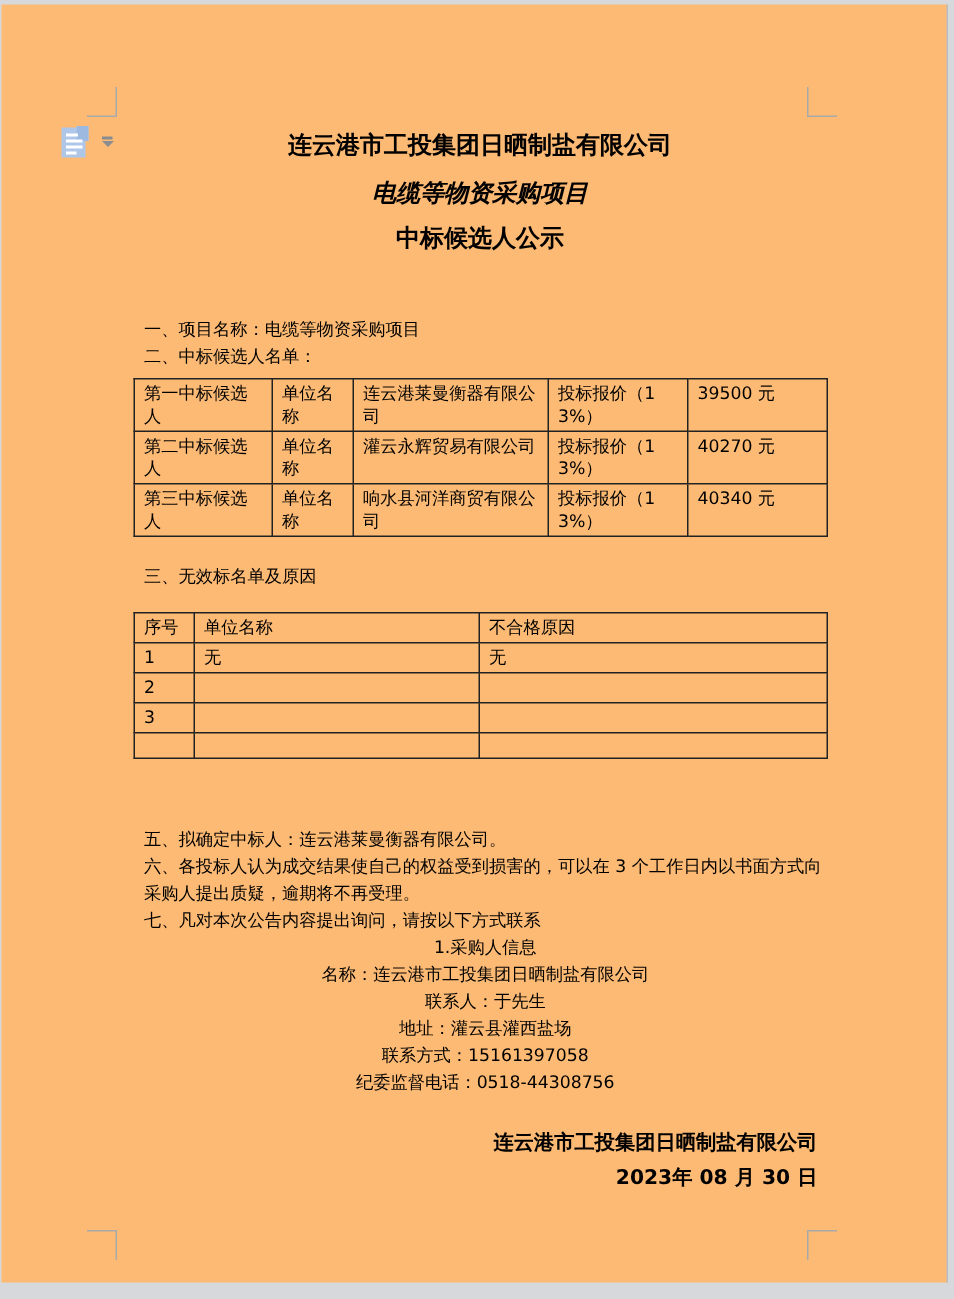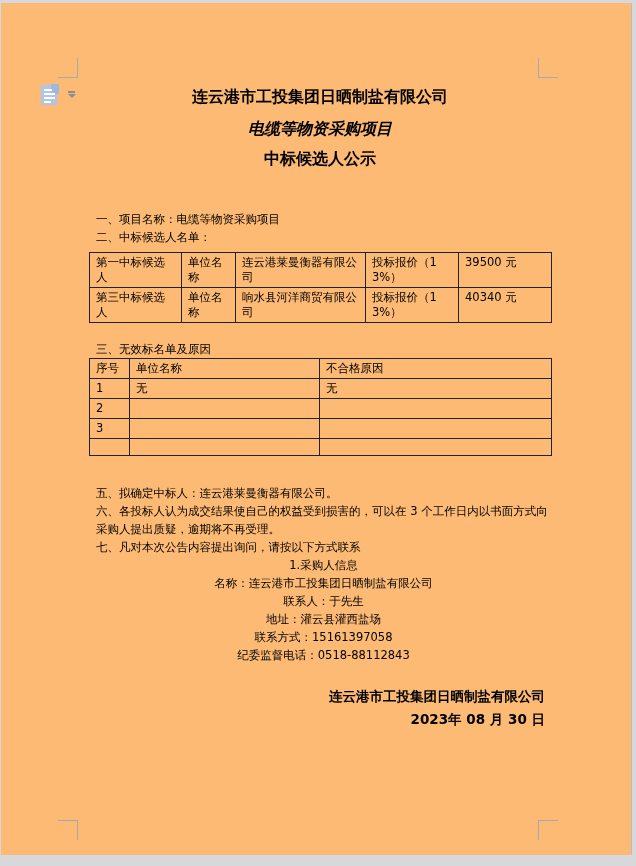--- a/index.html
+++ b/index.html
@@ -51,25 +51,25 @@
   td {
     border:1px solid #222;
     font-size:11.5px; line-height:15px;
     padding:2px 6px;
     vertical-align:top;
     overflow:hidden;
     word-break:break-all;
   }
   .tbl-candidates { margin-top:6px; }
   .tbl-candidates td { height:33px; }
-  .tbl-invalid { }
+  .tbl-invalid { margin-top:15px; }
   .tbl-invalid td { height:17px; }
 
   .sec3 { margin-top:17px; }
-  .para-block { margin-top:28px; }
+  .para-block { margin-top:44px; }
   .contact-block { margin-top:0;text-align:center; }
 
   .signature { margin-top:21px; text-align:right; padding-right:6px; }
   .signature div { font-weight:bold; font-size:13.5px; line-height:23px; }
 </style>
 </head>
 <body>
 
 <div class="page">
 
@@ -115,20 +115,27 @@
       </colgroup>
       <tbody>
           <tr>
             <td>第一中标候选人</td>
             <td>单位名称</td>
             <td>连云港莱曼衡器有限公司</td>
             <td>投标报价（13%）</td>
             <td>39500 元</td>
           </tr>
           <tr>
+            <td>第二中标候选人</td>
+            <td>单位名称</td>
+            <td>灌云永辉贸易有限公司</td>
+            <td>投标报价（13%）</td>
+            <td>40270 元</td>
+          </tr>
+          <tr>
             <td>第三中标候选人</td>
             <td>单位名称</td>
             <td>响水县河洋商贸有限公司</td>
             <td>投标报价（13%）</td>
             <td>40340 元</td>
           </tr>
         </tbody>
     </table>
 
     <div class="body-text sec3">三、无效标名单及原因</div>
@@ -171,21 +178,21 @@
     <div class="para-block">
       <div class="body-text">五、拟确定中标人：连云港莱曼衡器有限公司。</div>
       <div class="body-text">六、各投标人认为成交结果使自己的权益受到损害的，可以在 3 个工作日内以书面方式向采购人提出质疑，逾期将不再受理。</div>
       <div class="body-text">七、凡对本次公告内容提出询问，请按以下方式联系</div>
       <div class="contact-block">
         <div class="body-text">1.采购人信息</div>
         <div class="body-text">名称：连云港市工投集团日晒制盐有限公司</div>
         <div class="body-text">联系人：于先生</div>
         <div class="body-text">地址：灌云县灌西盐场</div>
         <div class="body-text">联系方式：15161397058</div>
-        <div class="body-text">纪委监督电话：0518-88112843</div>
+        <div class="body-text">纪委监督电话：0518-44308756</div>
       </div>
     </div>
 
     <div class="signature">
       <div>连云港市工投集团日晒制盐有限公司</div>
       <div>2023年 08 月 30 日</div>
     </div>
 
   </div>
 </div>

